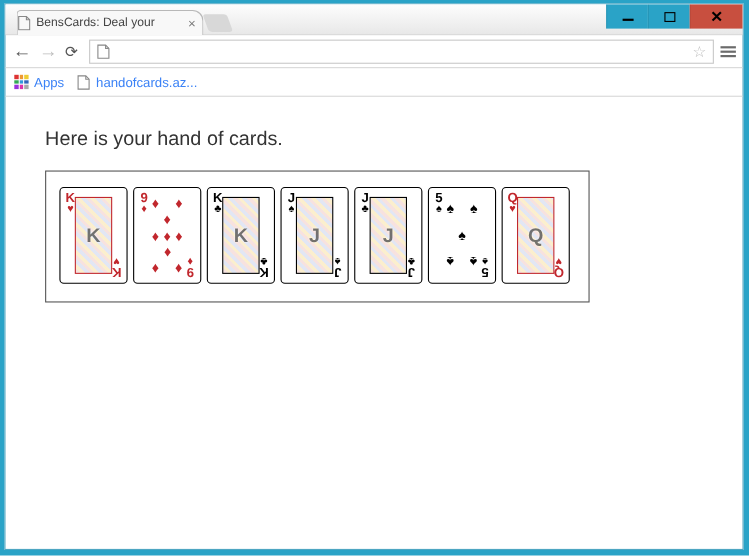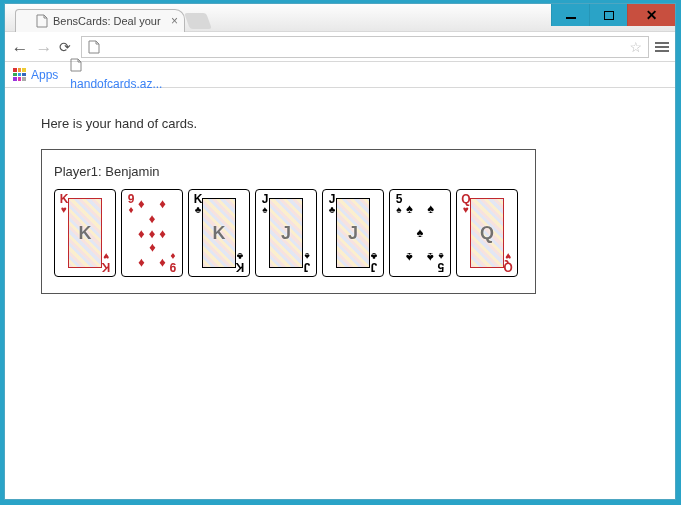--- a/index.html
+++ b/index.html
@@ -26,21 +26,21 @@
     }
     .tab {
       position: absolute;
       left: 10px; top: 5px;
       width: 170px; height: 23px;
       background: #f8f8f8;
       border: 1px solid #b8b8b8;
       border-bottom: none;
       border-top-left-radius: 4px; border-top-right-radius: 10px;
       display: flex; align-items: center;
-      padding-left: 20px;
+      padding-left: 0;
       font-size: 11px;
       color: #444;
     }
     .tab .fileicon {
       width: 12px; height: 14px;
       margin-right: 5px;
       position: relative;
     }
     .fileicon svg { width: 12px; height: 14px; }
     .tab .tab-title { white-space: nowrap; overflow: hidden; text-overflow: ellipsis; flex: 1; }
@@ -109,29 +109,29 @@
     .apps { display: flex; align-items: center; gap: 5px; }
     .appsgrid {
       width: 13px; height: 13px;
       display: grid; grid-template: repeat(3,1fr)/repeat(3,1fr); gap: 1px;
     }
     .appsgrid span:nth-child(1){background:#d33;} .appsgrid span:nth-child(2){background:#e93;}
     .appsgrid span:nth-child(3){background:#ec3;} .appsgrid span:nth-child(4){background:#3a5;}
     .appsgrid span:nth-child(5){background:#39d;} .appsgrid span:nth-child(6){background:#36b;}
     .appsgrid span:nth-child(7){background:#93d;} .appsgrid span:nth-child(8){background:#d3a;}
     .appsgrid span:nth-child(9){background:#aaa;}
-    .bmitem { display: flex; align-items: flex-start; gap: 5px; flex-direction: column; }
+    .bmitem { display: flex; align-items: flex-end; gap: 5px; }
     .bmitem .fav { width: 12px; height: 14px; }
     
     .viewport {
       padding: 28px 36px;
       font-family: Verdana, Geneva, sans-serif;
       color: #333;
     }
-    .heading { font-size: 13px; margin-bottom: 18px; }
+    .heading { font-size: 18px; margin-bottom: 18px; }
     .handbox {
       border: 1px solid #555;
       padding: 14px 12px 16px 12px;
       width: 495px;
     }
     .playerline { font-size: 13px; margin-bottom: 10px; }
     .cards { display: flex; gap: 5px; }
     .card {
       width: 62px; height: 88px;
       background: #fff;
@@ -252,21 +252,20 @@
             <path class="fileicon-svg fold" d="M8 1v3h3"></path>
           </svg>
       </span>
       <span>handofcards.az...</span>
     </div>
   </div>
 
   <div class="viewport">
     <div class="heading">Here is your hand of cards.</div>
     <div class="handbox">
-      <div class="playerline">Player1: Benjamin</div>
       <div class="cards" id="cards-container">
           <div class="card red">
             <div class="corner tl">K<span class="pip">♥</span></div>
             <div class="corner br">K<span class="pip">♥</span></div>
             <div class="face court" data-letter="K"></div>
           </div>
           <div class="card red">
             <div class="corner tl">9<span class="pip">♦</span></div>
             <div class="corner br">9<span class="pip">♦</span></div>
             <div class="pips nine">

